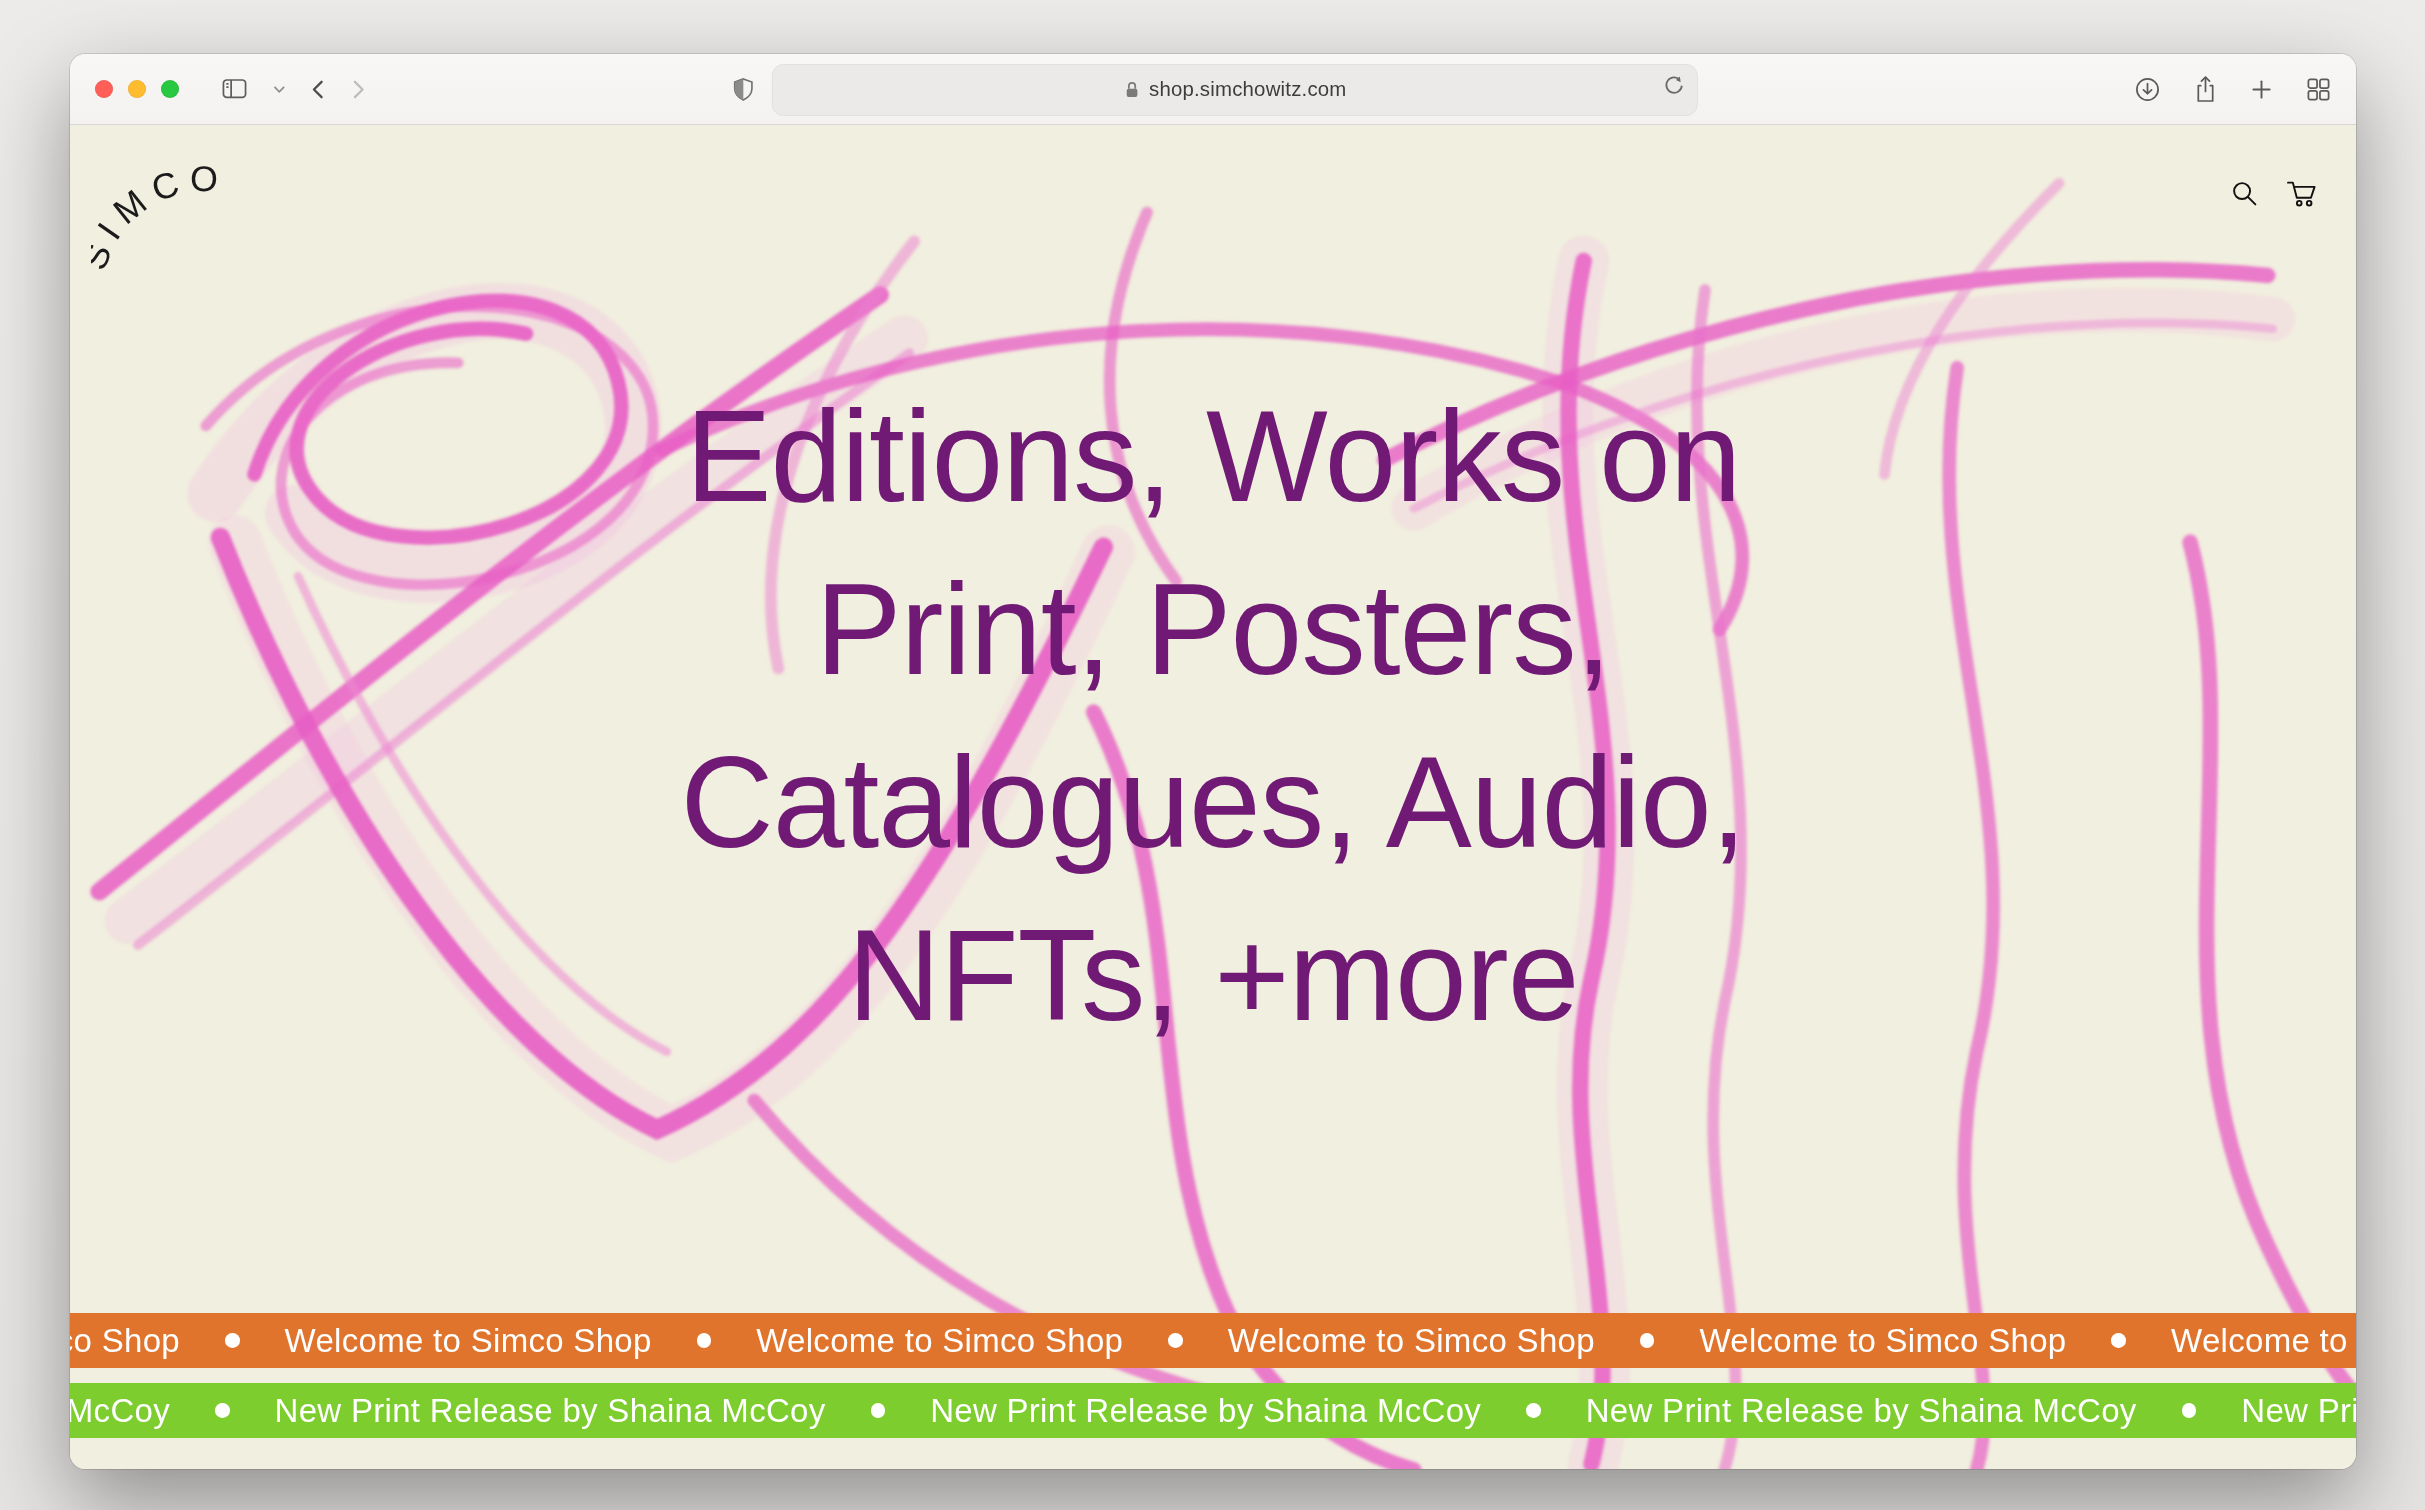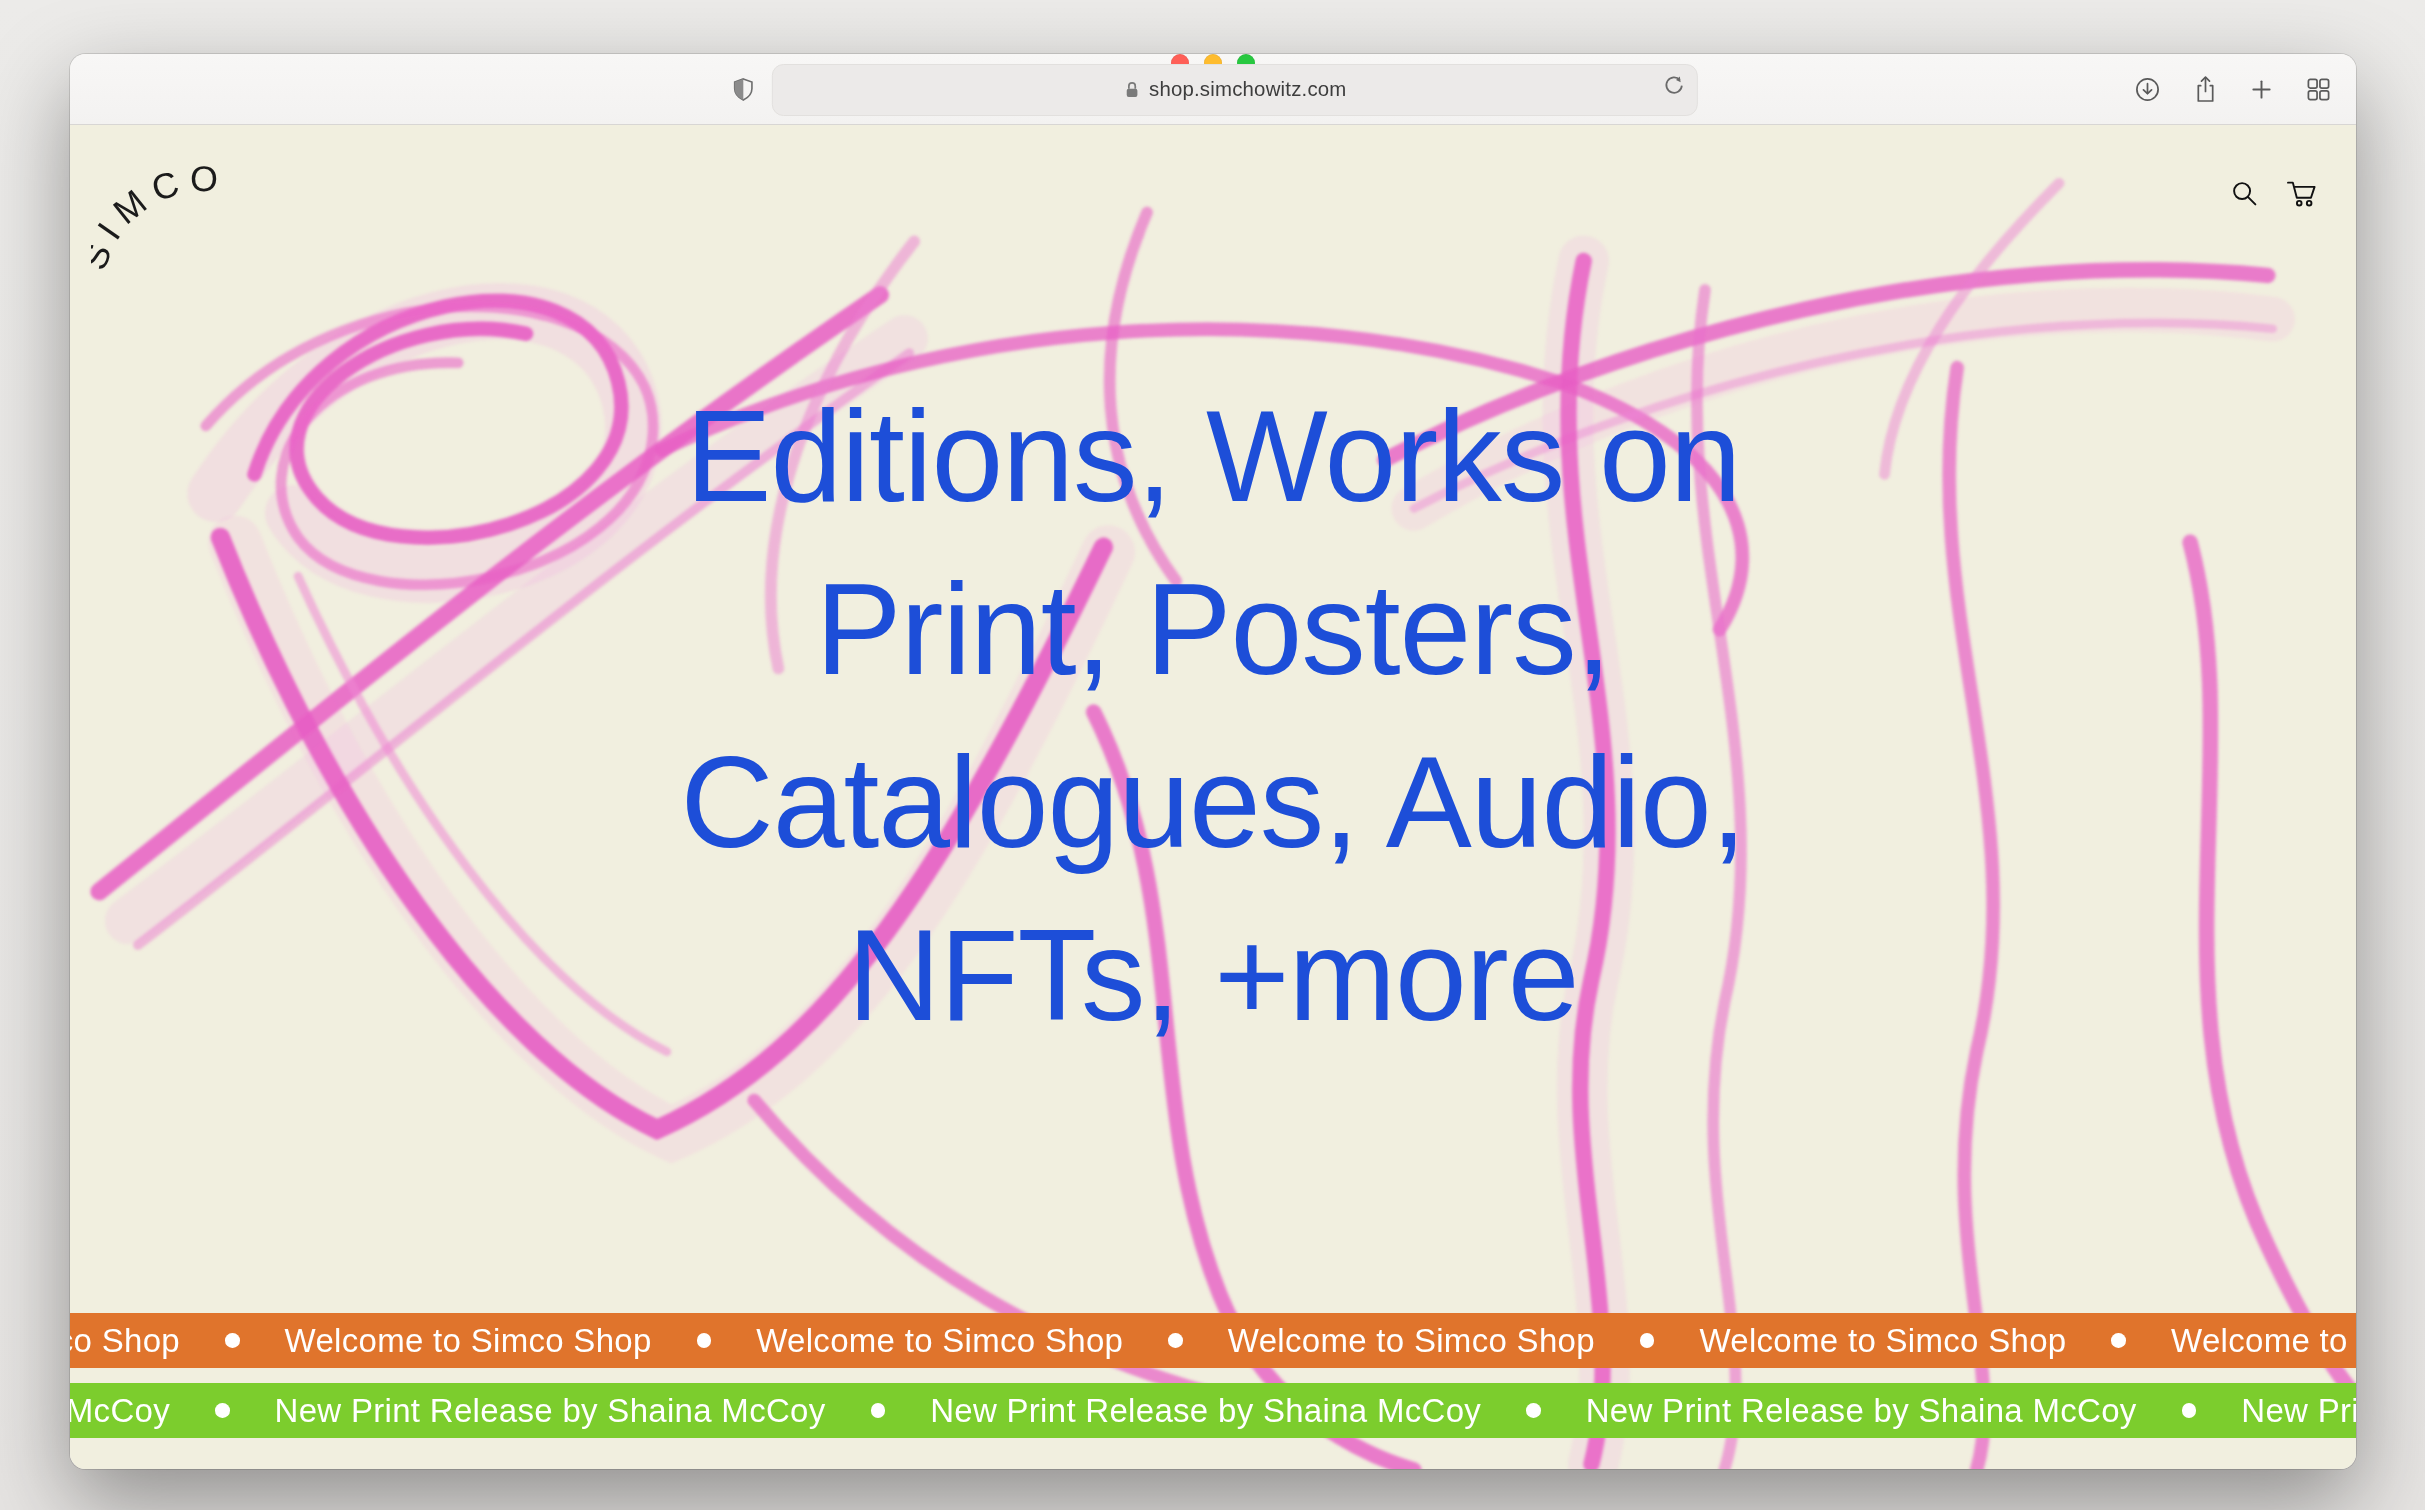--- a/index.html
+++ b/index.html
@@ -9,21 +9,21 @@
     font-family:"Liberation Sans", sans-serif;
   }
   
   .window{
     position:absolute;left:70px;top:54px;width:2286px;height:1415px;
     border-radius:15.5px;overflow:hidden;background:#f6f5f4;
     box-shadow:0 33px 87px rgba(0,0,0,.38), 0 0 0 1px rgba(0,0,0,.12);
   }
   .chrome{
     position:relative;height:70px;background:linear-gradient(180deg,#f8f7f6,#f3f2f1);
-    border-bottom:1px solid #d8d6d4;display:flex;align-items:center;padding:0 25px;flex-direction:column;
+    border-bottom:1px solid #d8d6d4;display:flex;align-items:center;padding:0 25px;
   }
   .lights{display:flex;gap:14.6px;align-items:center;}
   .light{width:18.4px;height:18.4px;border-radius:50%;border:0;padding:0;box-shadow:inset 0 0 1px rgba(0,0,0,.25);}
   .navgroup{display:flex;align-items:center;margin-left:39px;gap:17.5px;}
   .tbtn{background:none;border:0;padding:3.9px;display:flex;align-items:center;justify-content:center;cursor:default;}
   .url-wrap{position:absolute;left:50%;top:9.7px;transform:translateX(-50%);display:flex;align-items:center;gap:13.6px;}
   .url-field{
     position:relative;width:924px;height:50px;border-radius:11.6px;background:#eceae9;
     border:1px solid #e2e0de;display:flex;align-items:center;justify-content:center;gap:8.7px;
   }
@@ -32,21 +32,21 @@
   .right-icons{position:absolute;right:21.3px;top:0;height:70px;display:flex;align-items:center;gap:25px;}
   
   .viewport{position:relative;height:1345px;background:#f1efdf;overflow:hidden;}
   .scribbles{position:absolute;inset:0;width:100%;height:100%;}
   .site-header{position:absolute;top:0;left:0;right:0;display:flex;justify-content:space-between;align-items:flex-start;padding:13.6px 35px 0 21.3px;z-index:6;}
   .logo-svg{width:147px;height:163px;}
   .header-icons{display:flex;gap:23px;margin-top:39px;align-items:center;}
   .hbtn{background:none;border:0;padding:1.9px;cursor:default;display:flex;}
   .headline{
     position:absolute;z-index:5;left:0;right:0;top:245px;margin:0;
-    text-align:center;font-weight:400;color:#1d4ed8;
+    text-align:center;font-weight:400;color:#701a75;
     font-size:129px;line-height:173px;letter-spacing:-1px;
   }
   .headline span{display:block;}
   
   .ticker{position:absolute;left:0;right:0;height:55px;overflow:hidden;z-index:7;display:flex;align-items:center;}
   .ticker-orange{bottom:102px;}
   .ticker-green{bottom:32px;}
   .strip{display:flex;align-items:center;white-space:nowrap;flex:none;}
   .t-item{display:flex;align-items:center;}
   .t-item .txt{color:#fff;font-size:33px;letter-spacing:0.3px;}

